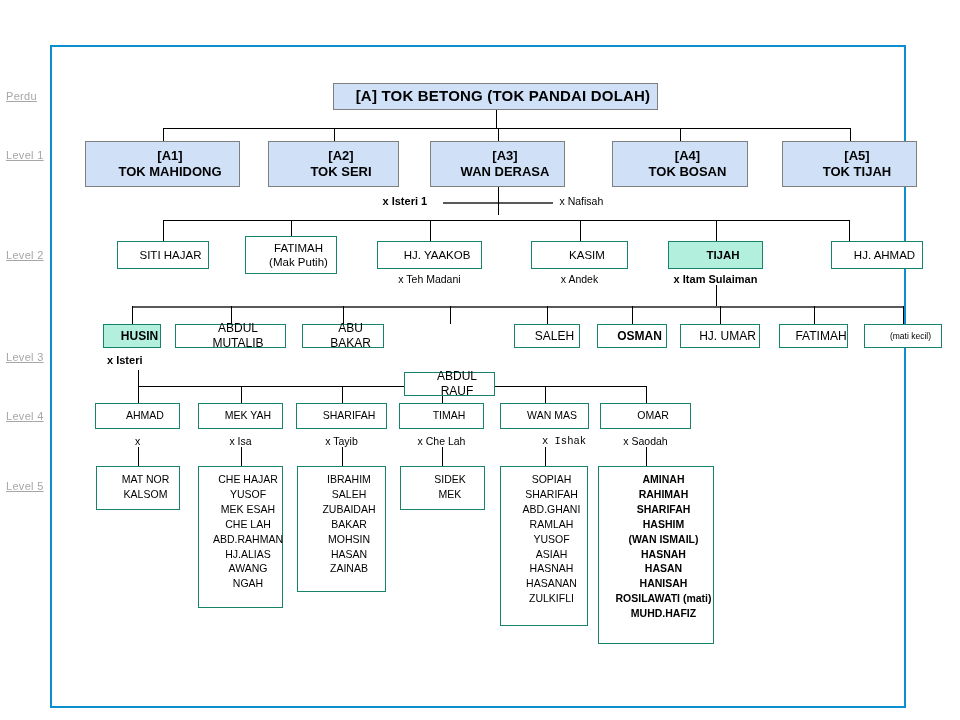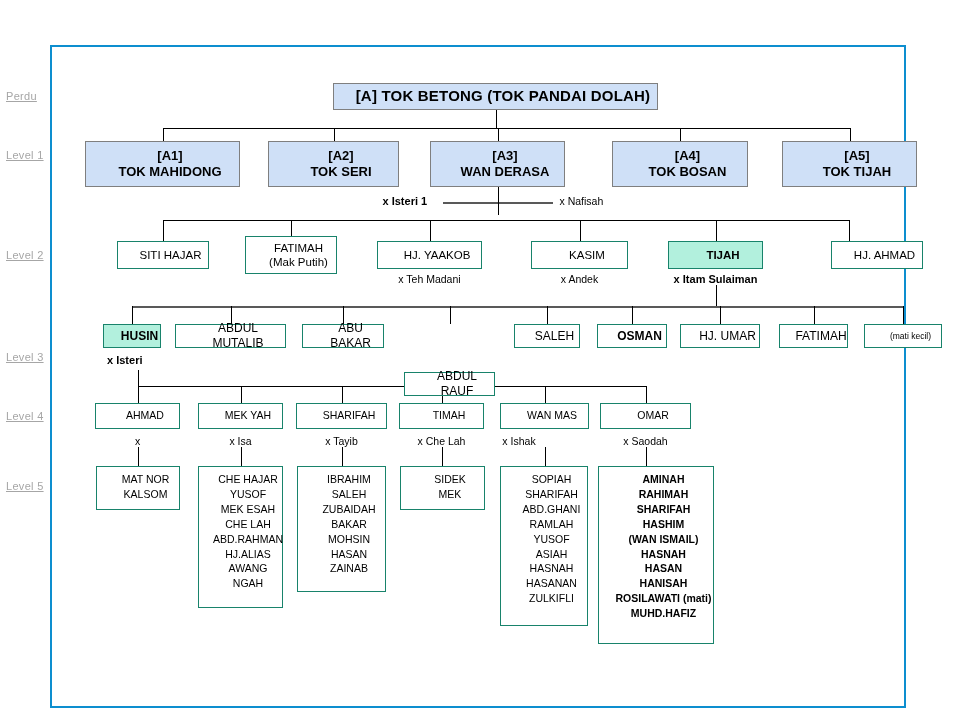--- a/index.html
+++ b/index.html
@@ -258,21 +258,21 @@
         <div>SHARIFAH</div>
       </div>
       <div class="ann" style="left: 341.5px; top: 435px; transform: translateX(-50%);">x Tayib</div>
       <div class="box box-w box-l4" style="left: 399px; top: 403px; width: 85px; height: 26px;">
         <div>TIMAH</div>
       </div>
       <div class="ann" style="left: 441.5px; top: 435px; transform: translateX(-50%);">x Che Lah</div>
       <div class="box box-w box-l4" style="left: 500px; top: 403px; width: 89px; height: 26px;">
         <div>WAN MAS</div>
       </div>
-      <div class="ann" style="left: 519px; top: 435px; transform: translateX(-50%);">x Ishak</div>
+      <div class="ann" style="left: 564px; top: 435px; transform: translateX(-50%); font-family: Liberation Mono, monospace;">x Ishak</div>
       <div class="box box-w box-l4" style="left: 600px; top: 403px; width: 91px; height: 26px;">
         <div>OMAR</div>
       </div>
       <div class="ann" style="left: 645.5px; top: 435px; transform: translateX(-50%);">x Saodah</div>
       <div class="box box-list" style="left: 96px; top: 466px; width: 84px; height: 44px;">
         <div>MAT NOR</div>
         <div>KALSOM</div>
       </div>
       <div class="box box-list" style="left: 198px; top: 466px; width: 85px; height: 142px;">
         <div>CHE HAJAR</div>

